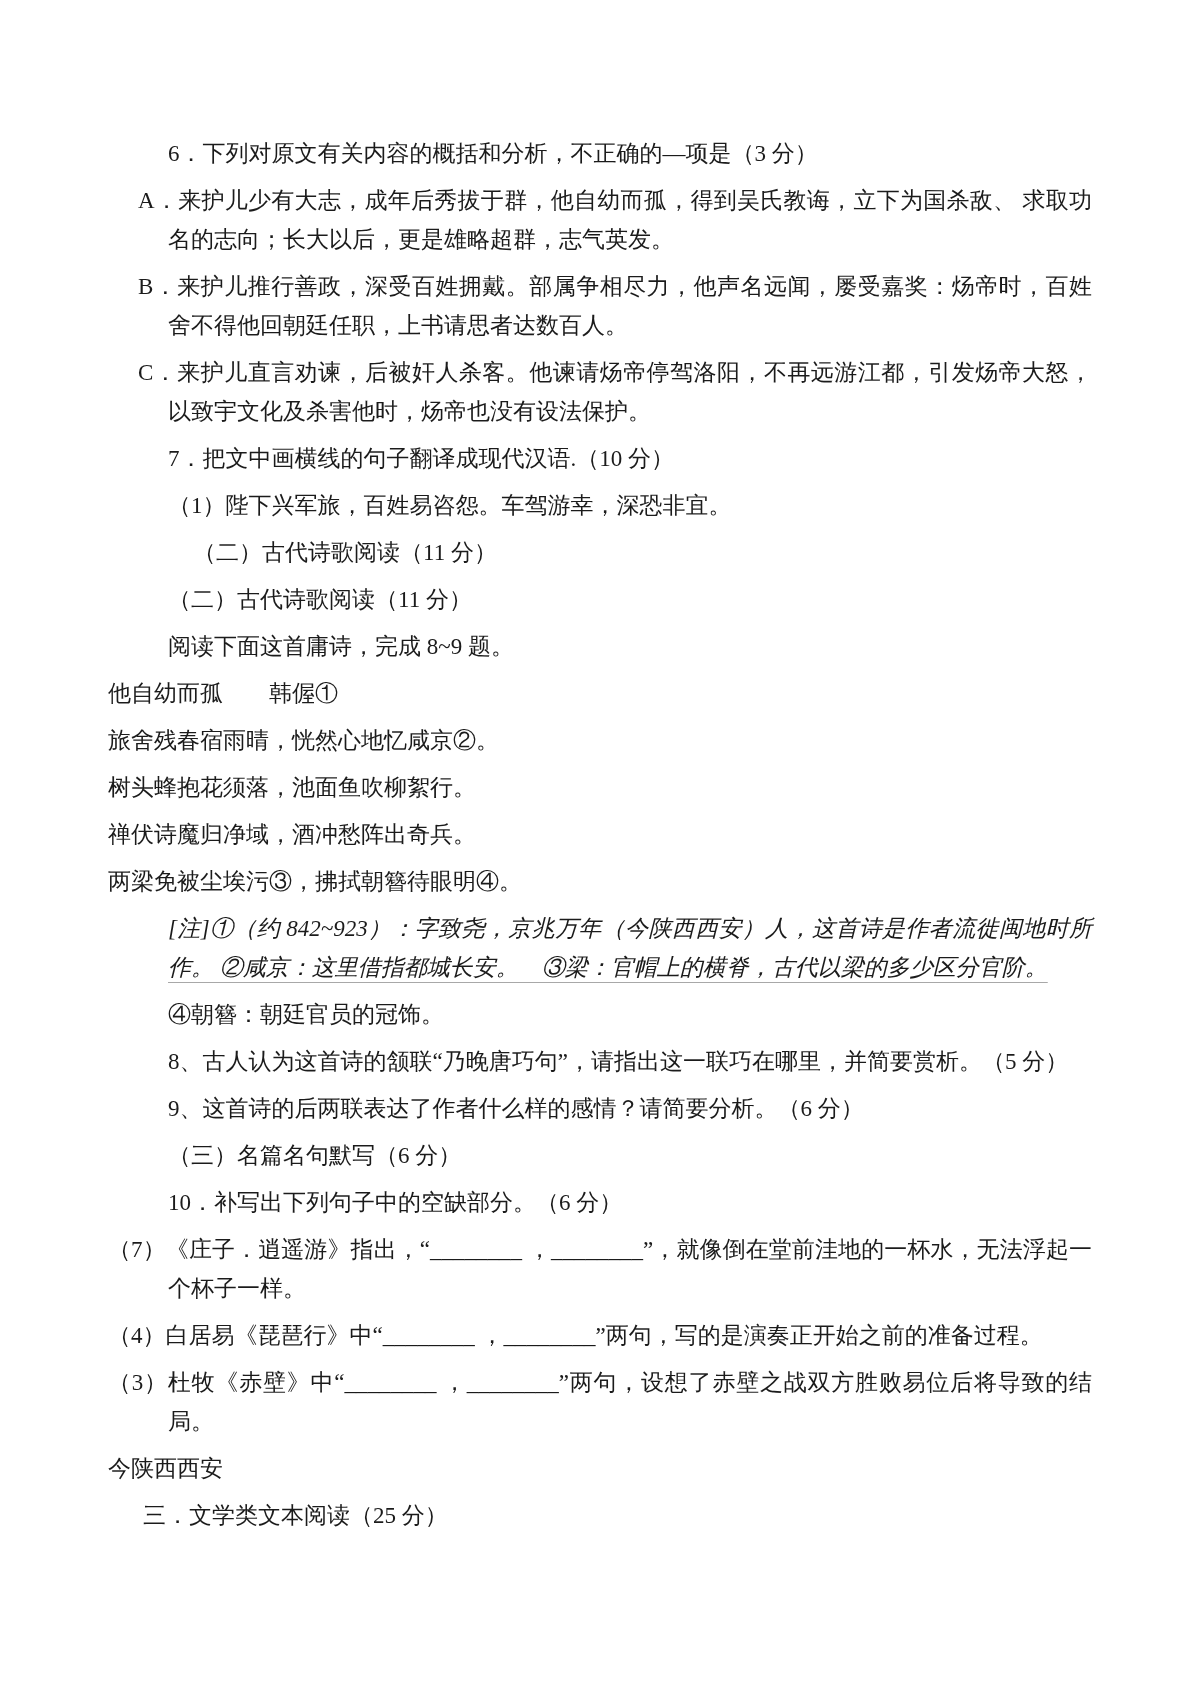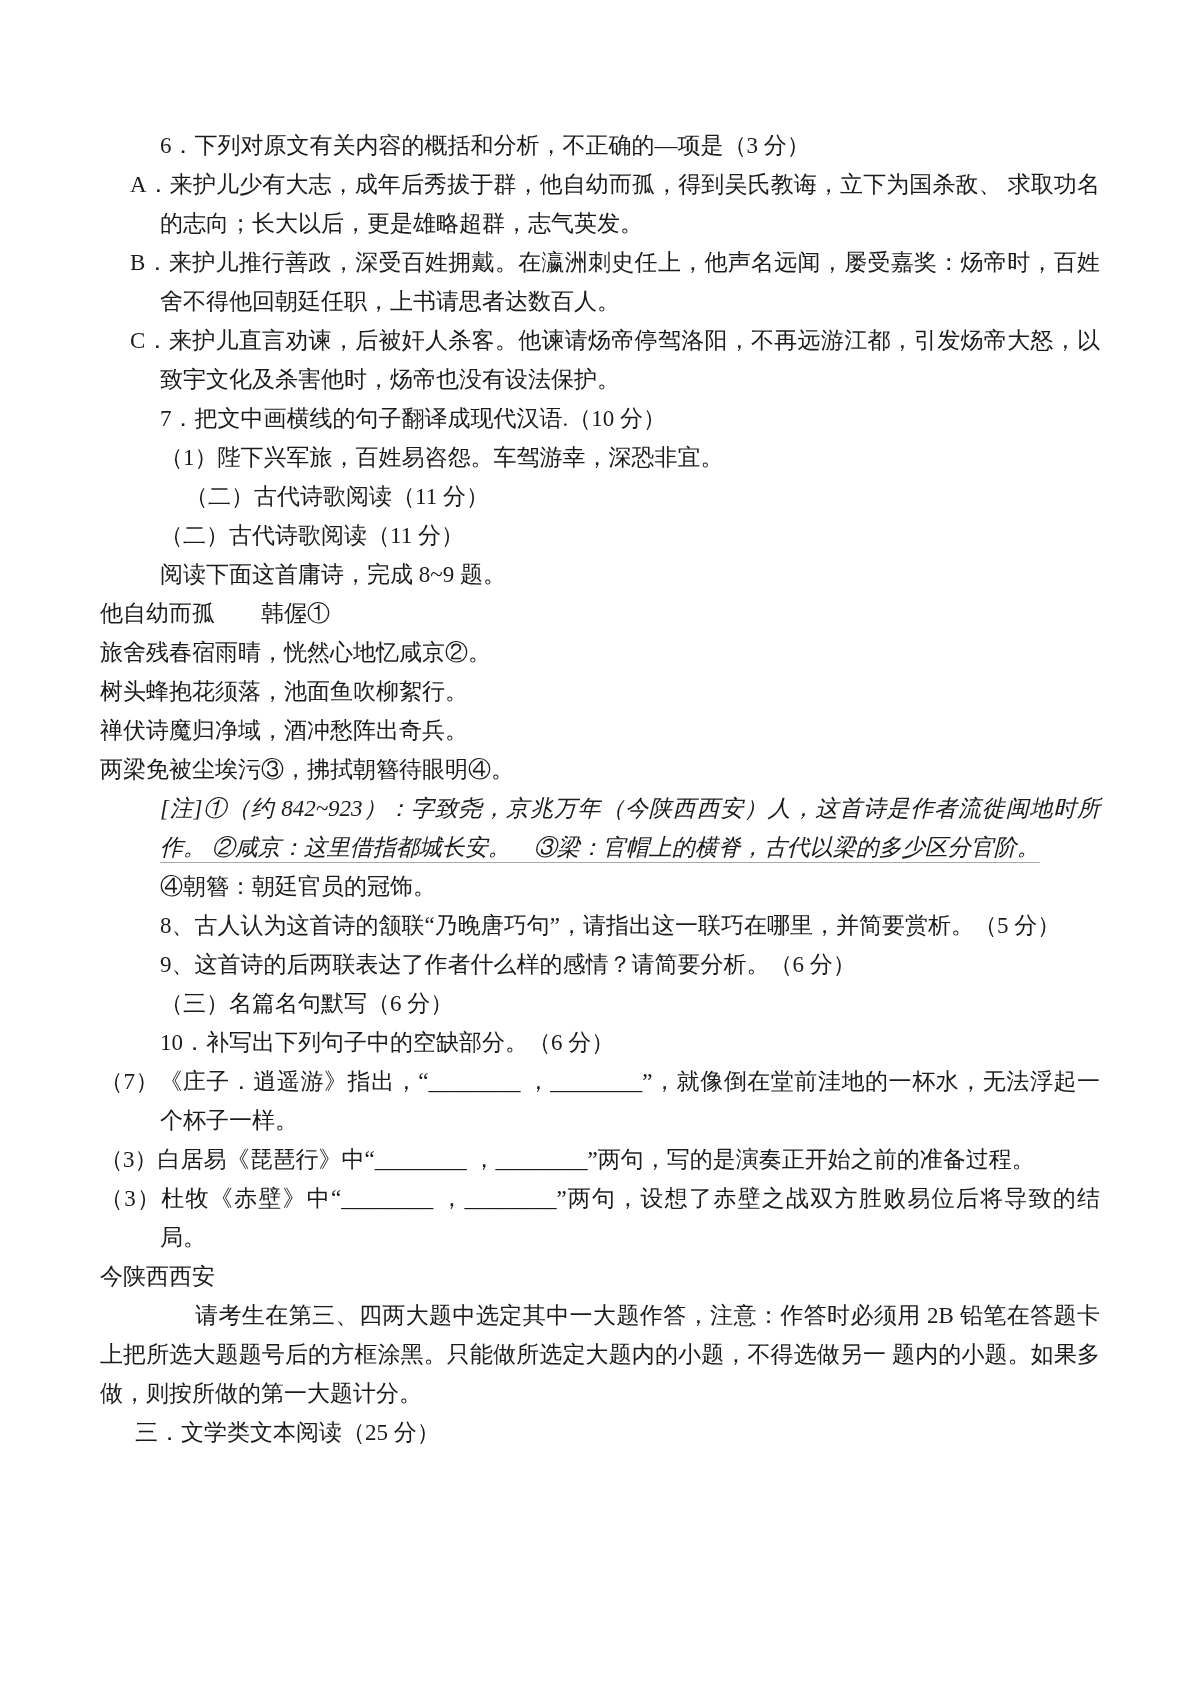--- a/index.html
+++ b/index.html
@@ -16,21 +16,21 @@
     line-height: 39px;
   }
   .page {
     box-sizing: border-box;
     width: 1200px;
     height: 1698px;
     padding: 126px 100px 0 100px;
     overflow: hidden;
   }
   p.ln {
-    margin: 0;
+    margin: 8px;
     text-align: justify;
     text-justify: inter-ideograph;
   }
   .q    { padding-left: 60px; }
   .q2   { padding-left: 85px; }
   .q3   { padding-left: 35px; }
   .opt  { padding-left: 60px; text-indent: -30px; }
   .hang { padding-left: 60px; text-indent: -60px; }
   .note { padding-left: 60px; font-style: italic; }
   .center { text-align: center; padding: 0; }
@@ -43,21 +43,21 @@
   }
 </style>
 </head>
 <body>
 
 <div class="page">
 
   <p class="ln q">6．下列对原文有关内容的概括和分析，不正确的—项是（3 分）</p>
 
   <p class="ln opt">A．来护儿少有大志，成年后秀拔于群，他自幼而孤，得到吴氏教诲，立下为国杀敌、 求取功名的志向；长大以后，更是雄略超群，志气英发。</p>
-  <p class="ln opt">B．来护儿推行善政，深受百姓拥戴。在瀛洲刺史任上，他声名远闻，屡受嘉奖：炀帝时，百姓舍不得他回朝廷任职，上书请思者达数百人。</p>
+  <p class="ln opt">B．来护儿推行善政，深受百姓拥戴。部属争相尽力，他声名远闻，屡受嘉奖：炀帝时，百姓舍不得他回朝廷任职，上书请思者达数百人。</p>
   <p class="ln opt">C．来护儿直言劝谏，后被奸人杀客。他谏请炀帝停驾洛阳，不再远游江都，引发炀帝大怒，以致宇文化及杀害他时，炀帝也没有设法保护。</p>
 
   <p class="ln q">7．把文中画横线的句子翻译成现代汉语.（10 分）</p>
   <p class="ln q">（1）陛下兴军旅，百姓易咨怨。车驾游幸，深恐非宜。</p>
 
   <p class="ln q2">（二）古代诗歌阅读（11 分）</p>
   <p class="ln q">（二）古代诗歌阅读（11 分）</p>
 
   <p class="ln q">阅读下面这首庸诗，完成 8~9 题。</p>
 
@@ -70,21 +70,20 @@
   <p class="ln note"><span>[注]①（约 842~923）：字致尧，京兆万年（今陕西西安）人，这首诗是作者流徙闽地时所</span><span class="u-light">作。 ②咸京：这里借指都城长安。　③梁：官帽上的横脊，古代以梁的多少区分官阶。</span></p>
   <p class="ln q">④朝簪：朝廷官员的冠饰。</p>
 
   <p class="ln q">8、古人认为这首诗的颔联“乃晚唐巧句”，请指出这一联巧在哪里，并简要赏析。（5 分）</p>
   <p class="ln q">9、这首诗的后两联表达了作者什么样的感情？请简要分析。（6 分）</p>
 
   <p class="ln q">（三）名篇名句默写（6 分）</p>
 
   <p class="ln q">10．补写出下列句子中的空缺部分。（6 分）</p>
   <p class="ln hang">（7）《庄子．逍遥游》指出，“________ ，________”，就像倒在堂前洼地的一杯水，无法浮起一个杯子一样。</p>
-  <p class="ln hang">（3）白居易《琵琶行》中“________ ，________”两句，写的是演奏正开始之前的准备过程。</p>
+  <p class="ln hang">（4）白居易《琵琶行》中“________ ，________”两句，写的是演奏正开始之前的准备过程。</p>
   <p class="ln hang">（3）杜牧《赤壁》中“________ ，________”两句，设想了赤壁之战双方胜败易位后将导致的结局。</p>
 
   <p class="ln center">今陕西西安</p>
-  <p class="ln para">请考生在第三、四两大题中选定其中一大题作答，注意：作答时必须用 2B 铅笔在答题卡上把所选大题题号后的方框涂黑。只能做所选定大题内的小题，不得选做另一 题内的小题。如果多做，则按所做的第一大题计分。</p>
 
   <p class="ln q3">三．文学类文本阅读（25 分）</p>
 
 </div>
 
 </body></html>

